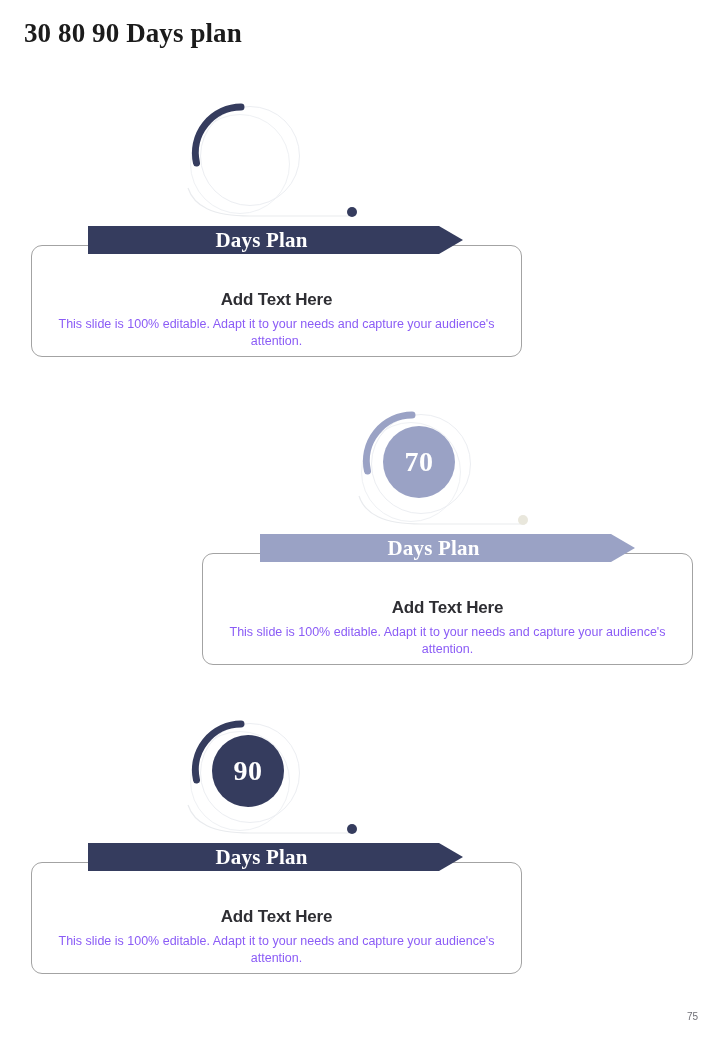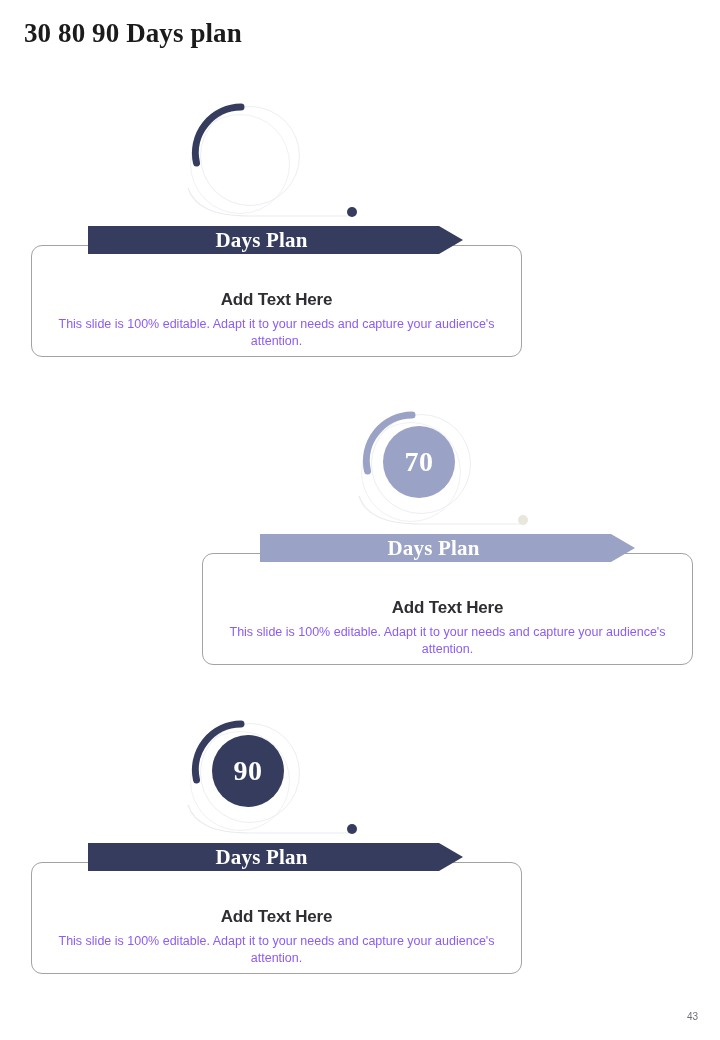--- a/index.html
+++ b/index.html
@@ -261,13 +261,13 @@
   </div>
 
   <div class="card">
     <div class="card-heading">Add Text Here</div>
     <div class="card-body">This slide is 100% editable.  Adapt it to your needs and capture your audience's attention.</div>
   </div>
 
   <div class="ribbon" style="background-color: rgb(53, 60, 94);">Days Plan</div>
 </div>
 
-<div class="page-number">43</div>
+<div class="page-number">75</div>
 
 </body></html>

